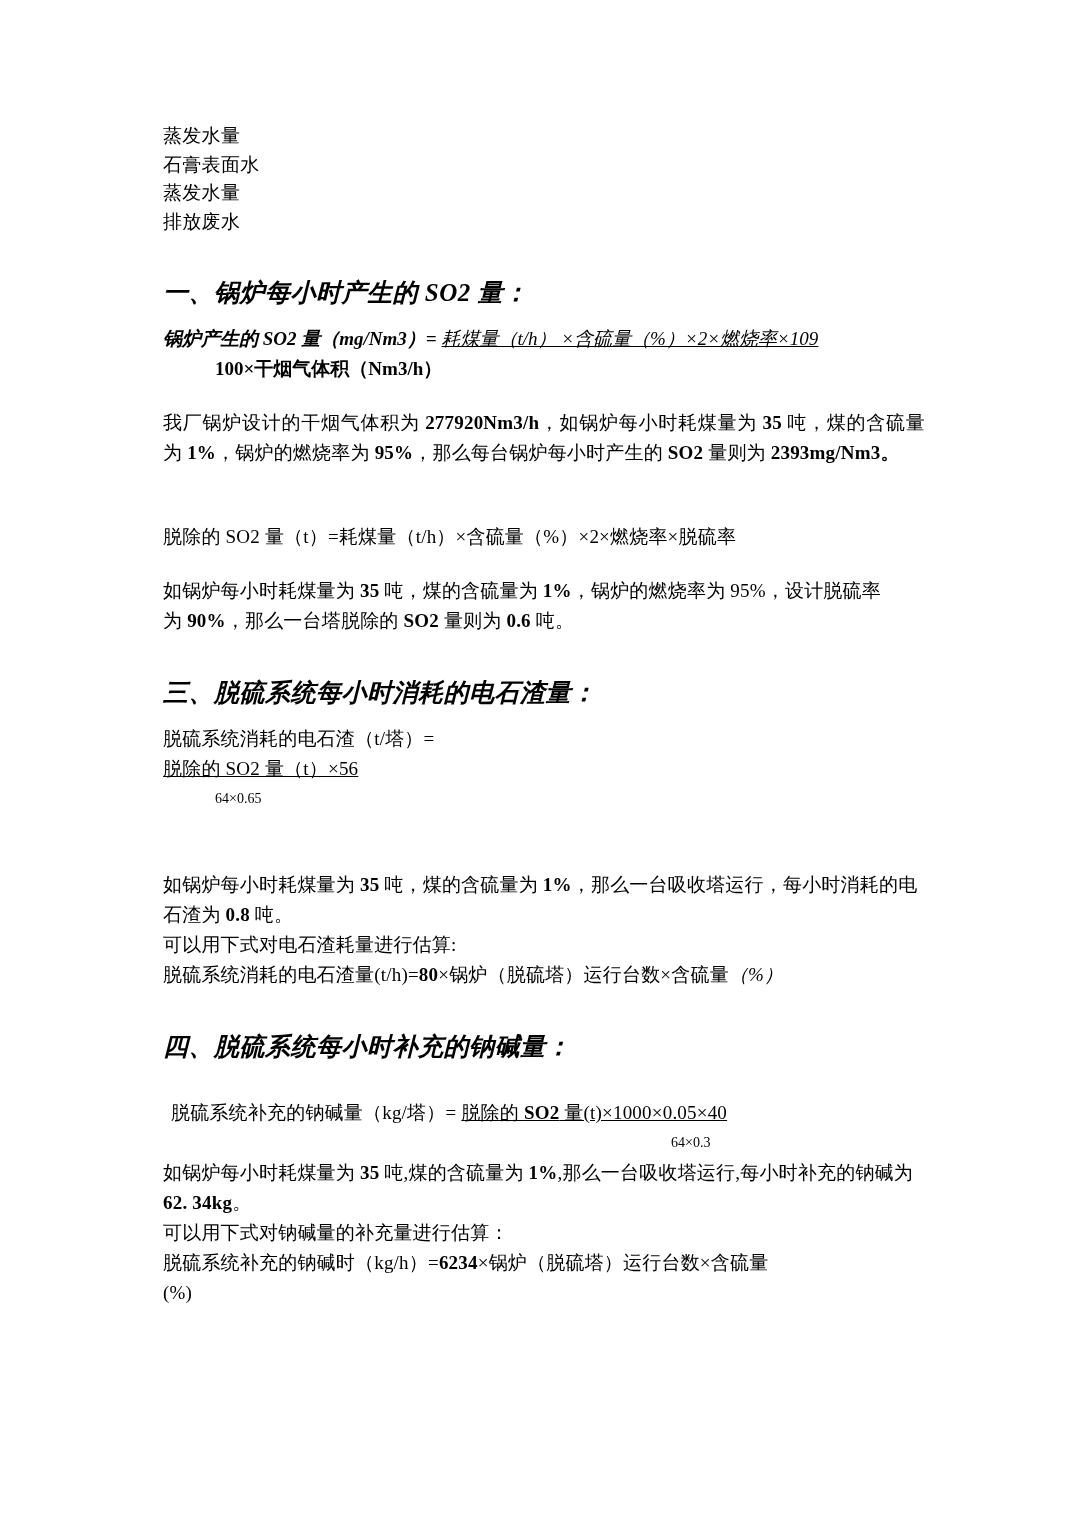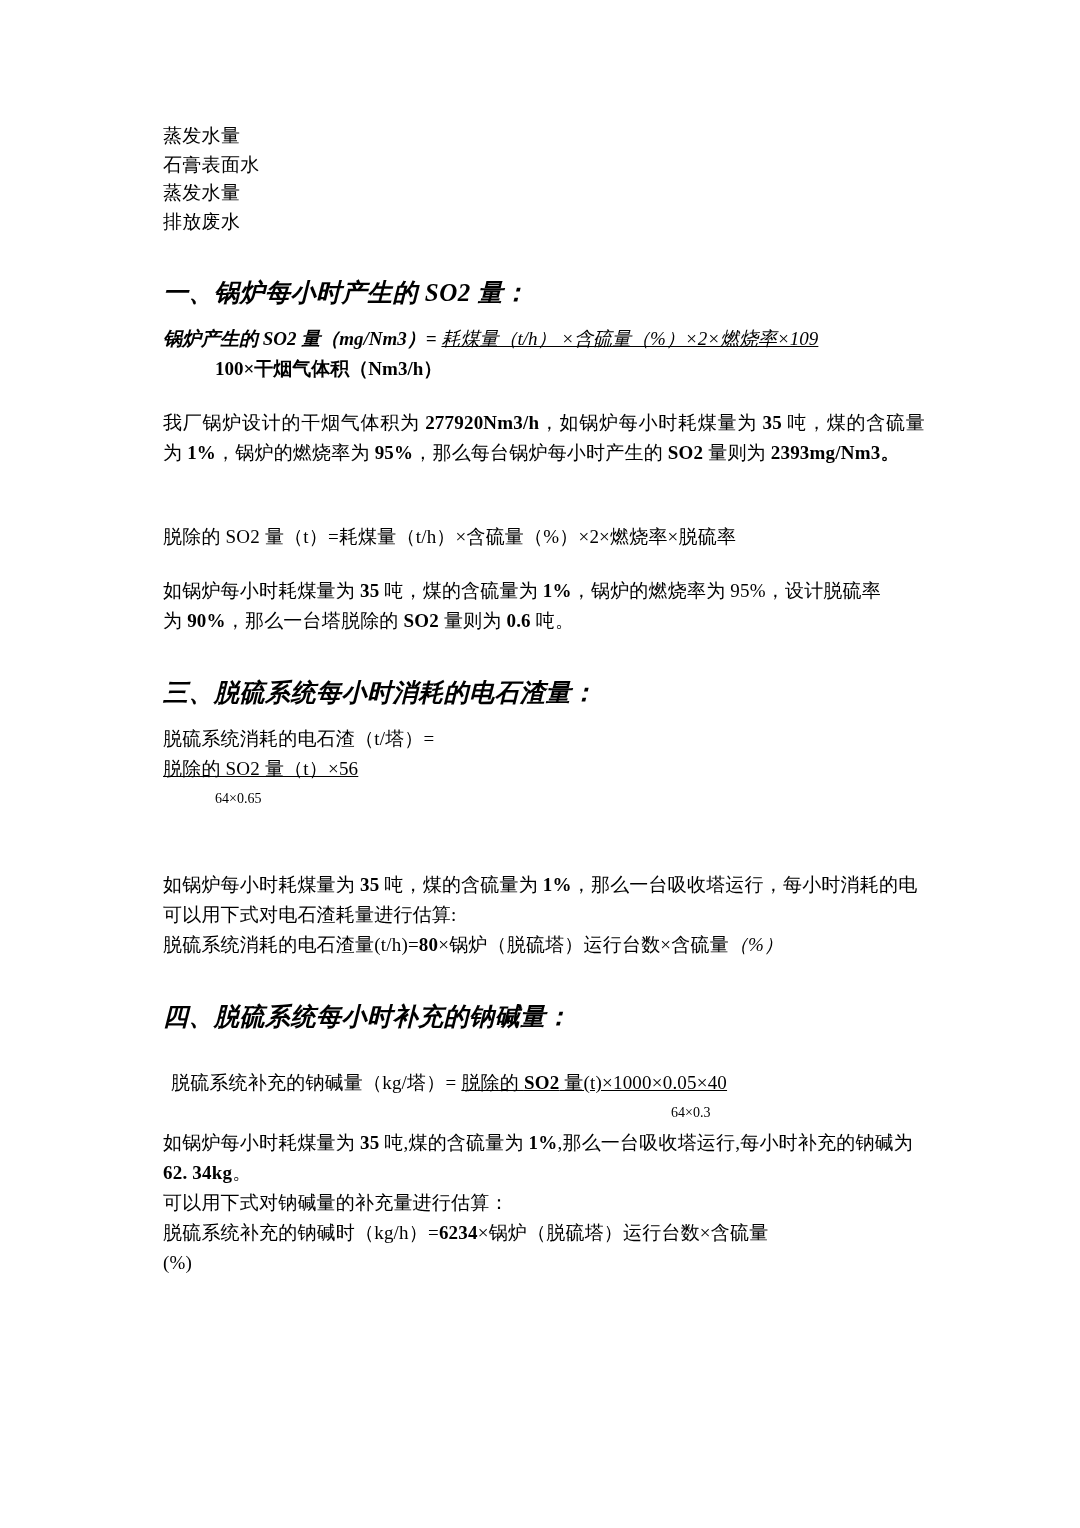--- a/index.html
+++ b/index.html
@@ -126,20 +126,23 @@
     <div class="para">脱硫系统消耗的电石渣（t/塔）=</div>
     <div class="para">
       <span class="u">脱除的 SO2 量（t）×56</span>
     </div>
     <div class="den-plain">64×0.65</div>
 
     <div class="gap-xl"></div>
     <div class="para">
       <span>如锅炉每小时耗煤量为 </span><span class="b">35</span><span> 吨，煤的含硫量为 </span><span class="b">1%</span><span>，那么一台吸收塔运行，每小时消耗的电</span>
     </div>
+    <div class="para">
+      <span>石渣为 </span><span class="b">0.8</span><span> 吨。</span>
+    </div>
     <div class="para">可以用下式对电石渣耗量进行估算:</div>
     <div class="para">
       <span>脱硫系统消耗的电石渣量(t/h)=</span><span class="b">80</span><span>×锅炉（脱硫塔）运行台数×含硫量</span><span class="i">（%）</span>
     </div>
 
     <div class="sp-before-h2"></div>
     <h2 class="section">四、脱硫系统每小时补充的钠碱量：</h2>
     <div class="gap-lg"></div>
 
     <div class="para formula-indent">

